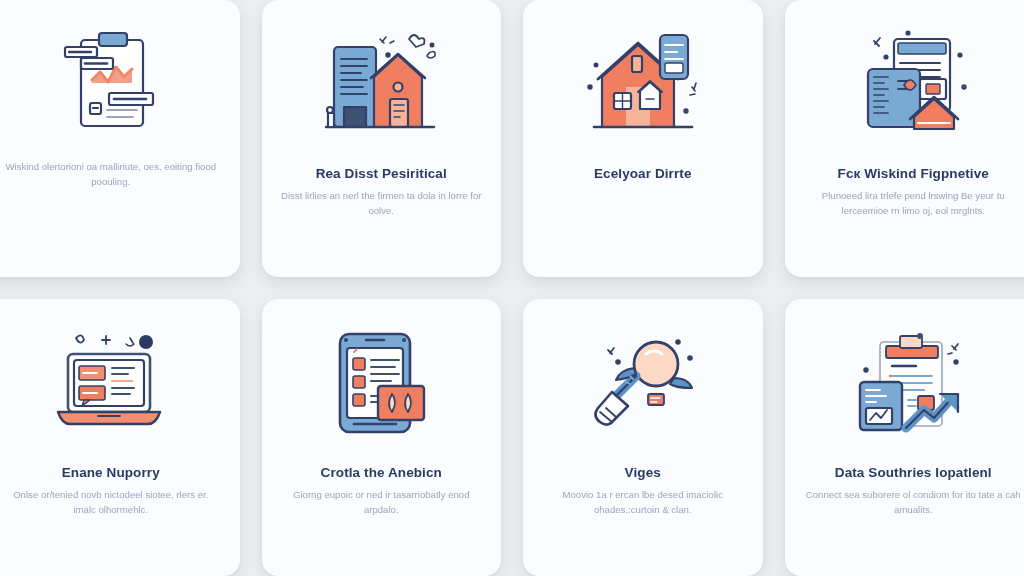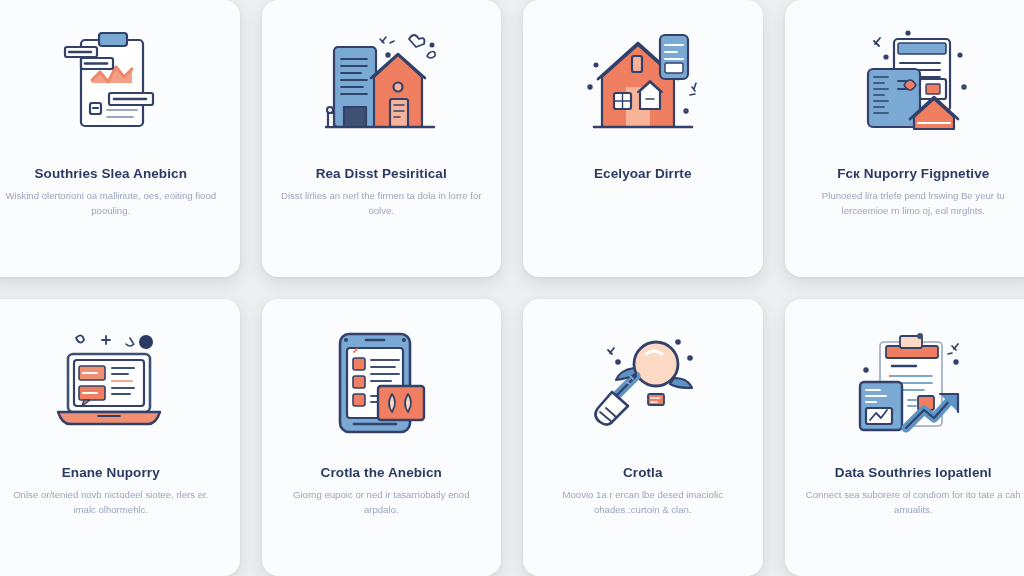--- a/index.html
+++ b/index.html
@@ -62,21 +62,20 @@
         <path d="M18 27 h22" stroke="#33416a" stroke-width="2.4"></path>
         <rect x="30" y="33" width="32" height="11" rx="2" fill="#ffffff"></rect>
         <path d="M34 38.5 h22" stroke="#33416a" stroke-width="2.6"></path>
         <rect x="58" y="68" width="44" height="12" rx="2" fill="#ffffff"></rect>
         <path d="M63 74 h32" stroke="#33416a" stroke-width="2.6"></path>
         <rect x="39" y="78" width="11" height="11" rx="2" fill="#ffffff"></rect>
         <path d="M42 83 h5" stroke="#33416a" stroke-width="2.2"></path>
         <path d="M56 85 h30 M56 92 h26" stroke="#9aa6bd" stroke-width="1.8"></path>
       </svg>
     </div>
-    <div class="title">Southries Slea Anebicn</div>
     <div class="desc">Wiskind olertorioni oa malliriute, oes, eoiting fiood poouling.</div>
   </div>
 
   <div class="card">
     <div class="art">
       <svg width="130" height="120" viewBox="0 0 130 120" fill="none" stroke="#33416a" stroke-width="2.2" stroke-linecap="round" stroke-linejoin="round">
         <rect x="18" y="22" width="42" height="80" rx="4" fill="#7aa9d4"></rect>
         <path d="M25 34 h26 M25 41 h26 M25 48 h20 M25 55 h26 M25 62 h22 M25 69 h26" stroke="#2f4468" stroke-width="1.8"></path>
         <path d="M28 82 h22 v20 h-22 z" fill="#3d5173" stroke="#33416a"></path>
         <path d="M58 52 L82 30 L106 52 v50 H58 z" fill="#ef7f60"></path>
@@ -138,21 +137,21 @@
         <path d="M66 92 L86 74 L106 92 v12 H66 z" fill="#ef7f60"></path>
         <path d="M62 94 L86 72 L110 94" stroke="#33416a" stroke-width="2.6" fill="none"></path>
         <path d="M70 98 h32" stroke="#ffffff" stroke-width="2"></path>
         <path d="M26 16 l5 5 M32 13 l-5 6" stroke="#33416a" stroke-width="1.8"></path>
         <circle cx="38" cy="32" r="1.5" fill="#33416a"></circle>
         <circle cx="60" cy="8" r="1.5" fill="#33416a"></circle>
         <circle cx="112" cy="30" r="1.5" fill="#33416a"></circle>
         <circle cx="116" cy="62" r="1.6" fill="#ef7f60"></circle>
       </svg>
     </div>
-    <div class="title">Fcк Nuporry Figpnetive</div>
+    <div class="title">Fcк Wiskind Figpnetive</div>
     <div class="desc">Plunoeed lira trlefe pend lrswing Be yeur tu lerceemioe rn limo oj, eol mrglnts.</div>
   </div>
 
   <div class="card edge-left">
     <div class="art">
       <svg width="130" height="120" viewBox="0 0 130 120" fill="none" stroke="#33416a" stroke-width="2.2" stroke-linecap="round" stroke-linejoin="round">
         <rect x="22" y="30" width="82" height="58" rx="5" fill="#ffffff" stroke="#3d5173" stroke-width="2.6"></rect>
         <rect x="28" y="36" width="70" height="46" rx="3" fill="#ffffff"></rect>
         <rect x="33" y="42" width="26" height="14" rx="2" fill="#f08f72" stroke="#33416a" stroke-width="1.6"></rect>
         <path d="M37 49 h14" stroke="#ffffff" stroke-width="2"></path>
@@ -211,21 +210,21 @@
         <path d="M96 54 q14 0 18 10 q-16 0 -22 -4 z" fill="#5d94c6" stroke="#33416a" stroke-width="2.2"></path>
         <rect x="70" y="70" width="16" height="11" rx="2" fill="#ef7f60" stroke="#33416a" stroke-width="1.8"></rect>
         <path d="M73 74 h9 M73 78 h6" stroke="#ffffff" stroke-width="1.4"></path>
         <path d="M30 26 l4 4 M36 24 l-4 5" stroke="#33416a" stroke-width="1.8"></path>
         <circle cx="40" cy="38" r="1.6" fill="#33416a"></circle>
         <circle cx="100" cy="18" r="1.6" fill="#33416a"></circle>
         <circle cx="112" cy="34" r="1.6" fill="#33416a"></circle>
         <path d="M52 52 l3 3 M48 58 l4 2" stroke="#7aa9d4" stroke-width="1.8"></path>
       </svg>
     </div>
-    <div class="title">Crotla</div>
+    <div class="title">Viges</div>
     <div class="desc">Moovio 1a r ercan lbe desed imaciolic ohades.:curtoin &amp; clan.</div>
   </div>
 
   <div class="card edge-right">
     <div class="art">
       <svg width="130" height="120" viewBox="0 0 130 120" fill="none" stroke="#33416a" stroke-width="2.2" stroke-linecap="round" stroke-linejoin="round">
         <rect x="32" y="18" width="62" height="84" rx="4" fill="#ffffff" stroke="#9aa6bd" stroke-width="1.6"></rect>
         <rect x="38" y="22" width="52" height="12" rx="2" fill="#ef7f60" stroke="#33416a" stroke-width="1.8"></rect>
         <rect x="52" y="12" width="22" height="12" rx="2" fill="#fbd9c4" stroke="#33416a" stroke-width="1.8"></rect>
         <circle cx="72" cy="12" r="3" fill="#3d5173" stroke="none"></circle>

